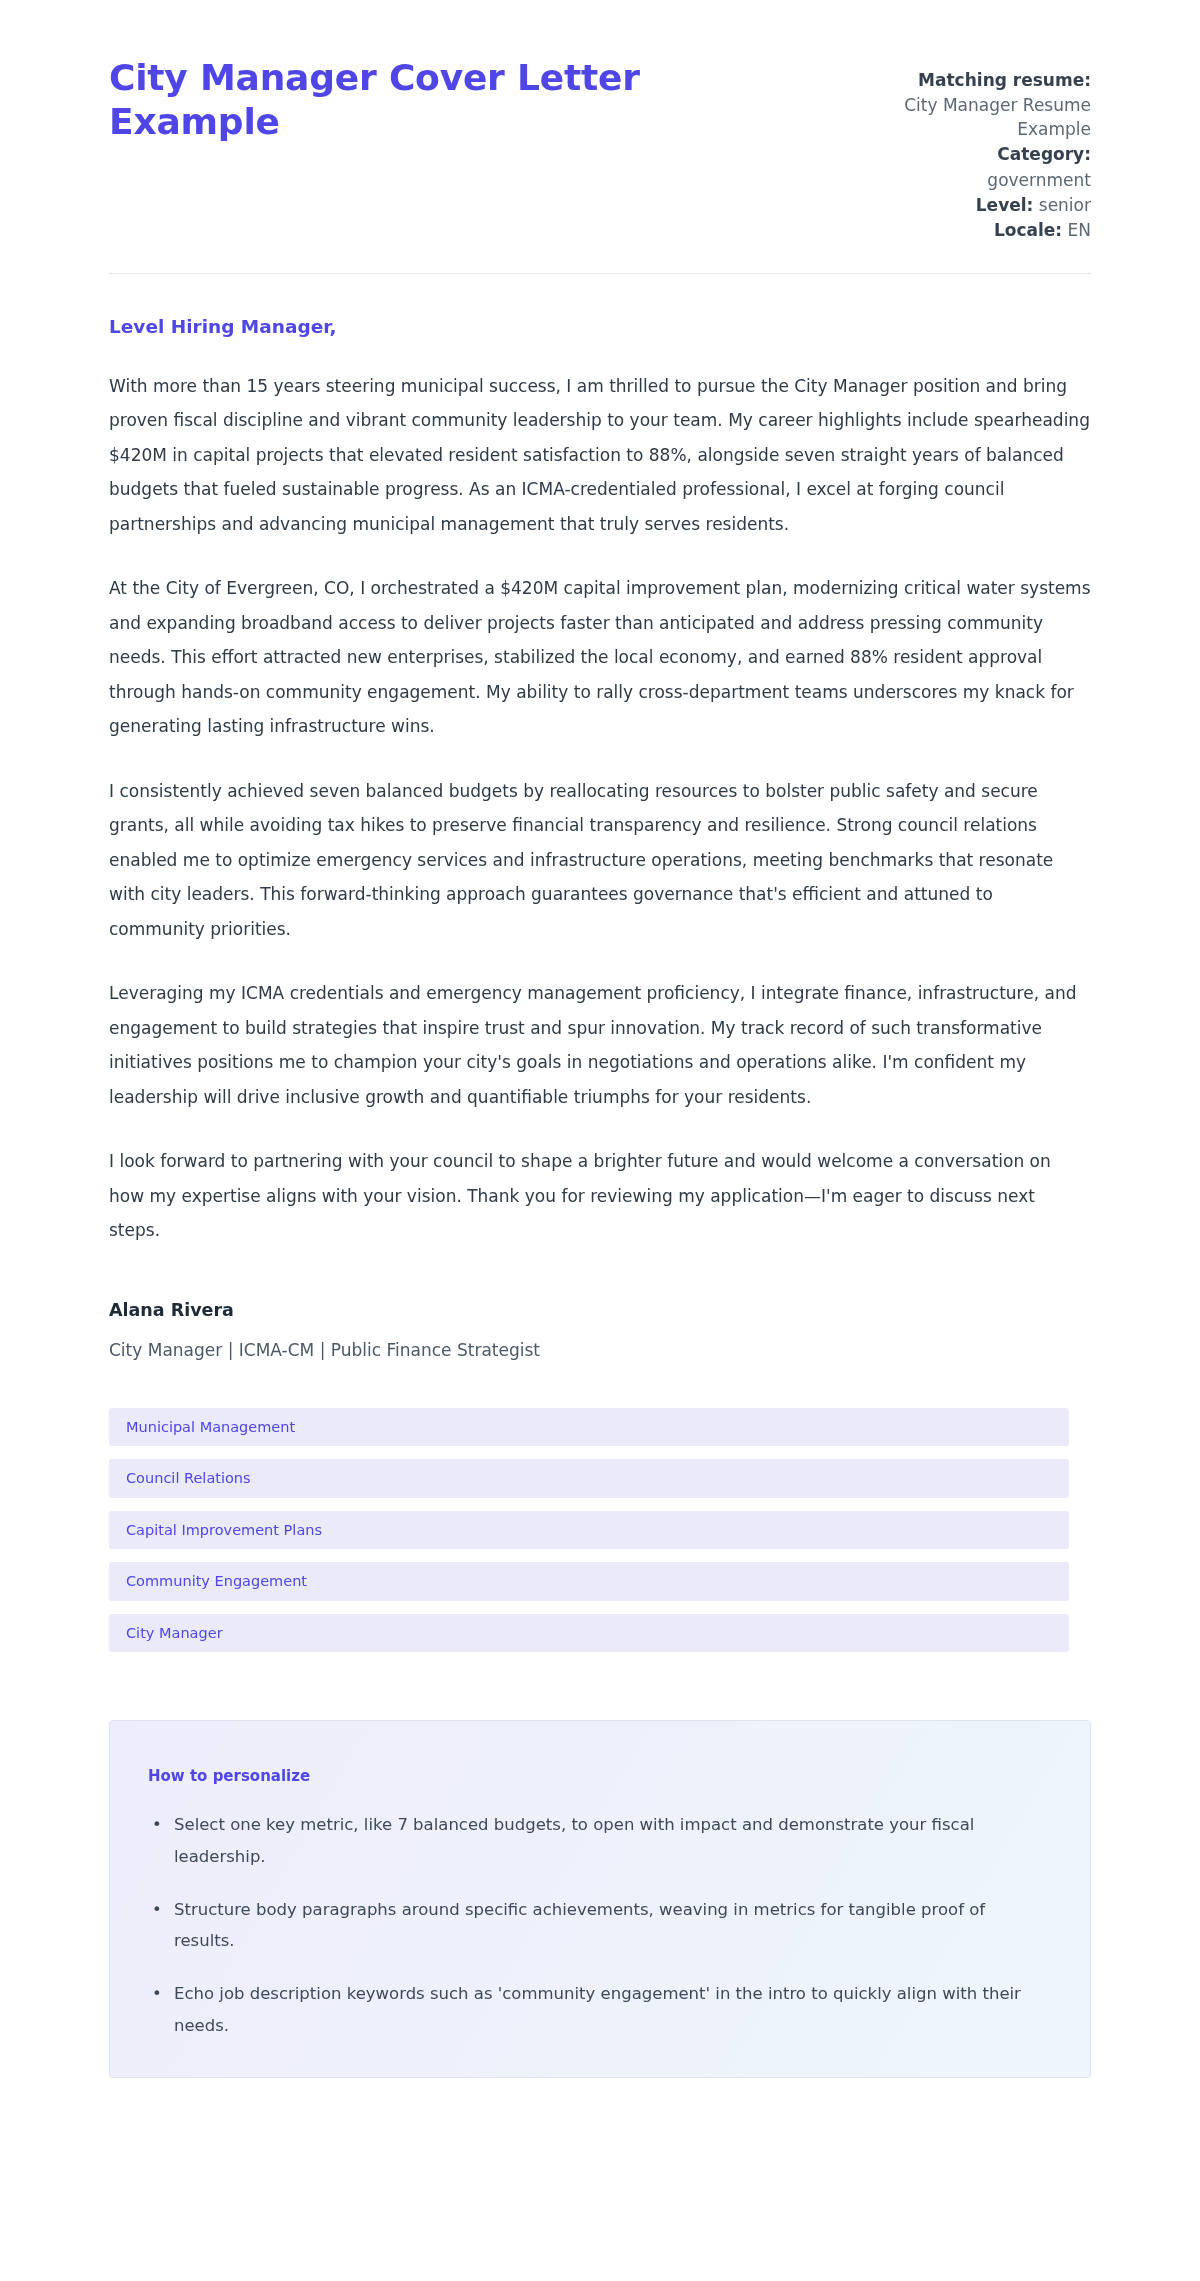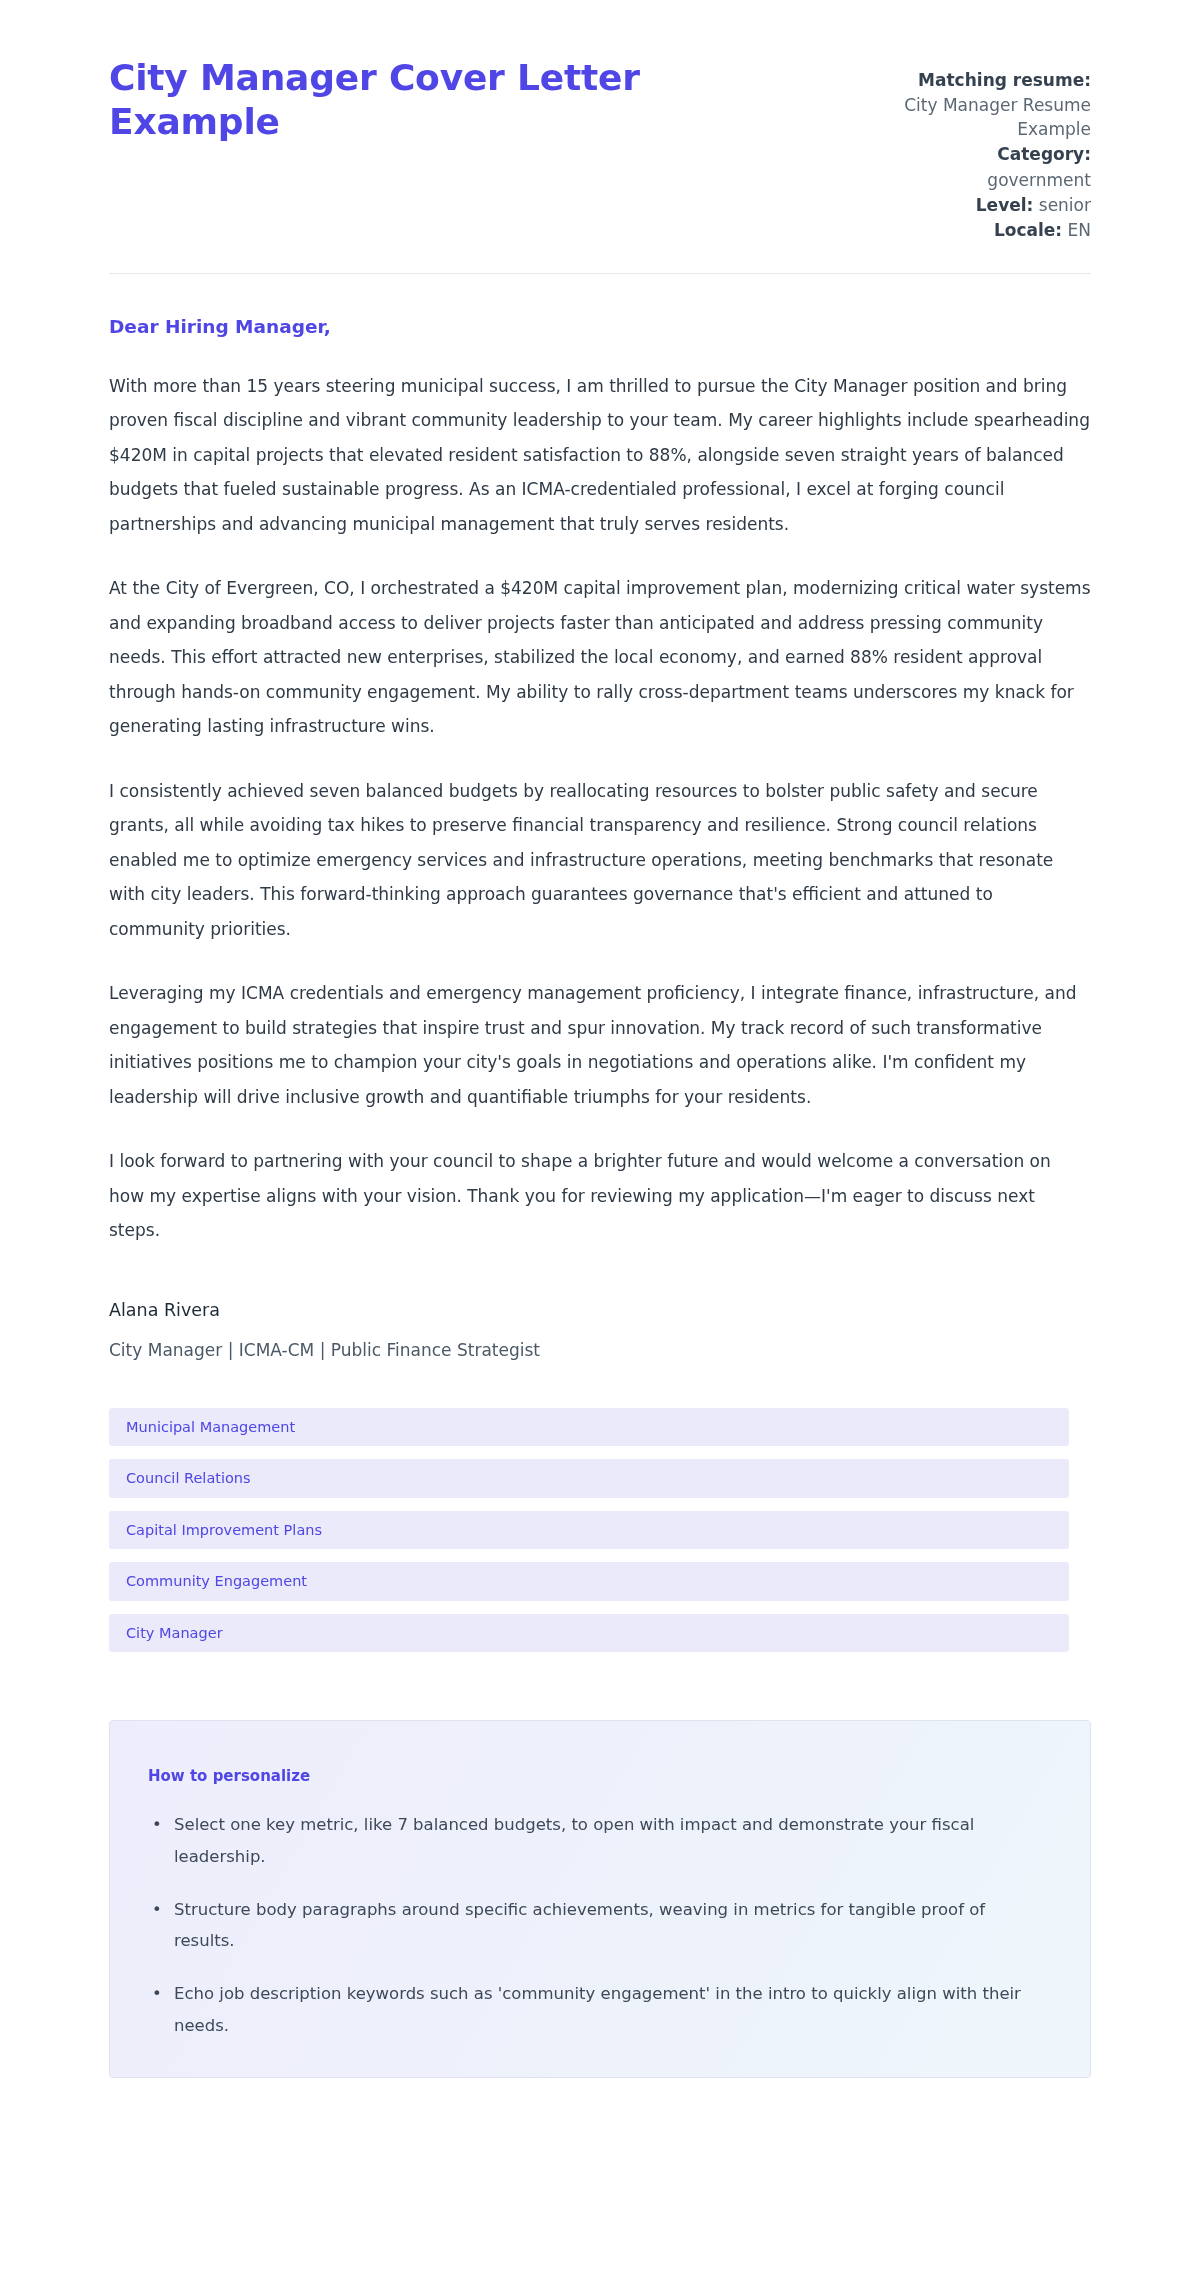--- a/index.html
+++ b/index.html
@@ -94,21 +94,21 @@
     color: #2e3a46;
     margin: 0 0 30px 0;
     max-width: 990px;
   }
 
   
   .signature { margin-top: 52px; }
 
   .sig-name {
     font-size: 17.5px;
-    font-weight: normal;
+    font-weight: bold;
     color: #1f2a37;
     margin: 0 0 20px 0;
   }
 
   .sig-role {
     font-size: 17px;
     color: #4b5866;
     margin: 0;
   }
 
@@ -210,21 +210,21 @@
         <span class="meta-value">EN</span>
       </div>
     </div>
 
   </div>
 
   <hr class="divider">
 
   <div class="letter">
 
-    <p class="salutation">Dear Hiring Manager,</p>
+    <p class="salutation">Level Hiring Manager,</p>
 
     <div>
       <p class="body-par">With more than 15 years steering municipal success, I am thrilled to pursue the City Manager position and bring proven fiscal discipline and vibrant community leadership to your team. My career highlights include spearheading $420M in capital projects that elevated resident satisfaction to 88%, alongside seven straight years of balanced budgets that fueled sustainable progress. As an ICMA-credentialed professional, I excel at forging council partnerships and advancing municipal management that truly serves residents.</p>
       <p class="body-par">At the City of Evergreen, CO, I orchestrated a $420M capital improvement plan, modernizing critical water systems and expanding broadband access to deliver projects faster than anticipated and address pressing community needs. This effort attracted new enterprises, stabilized the local economy, and earned 88% resident approval through hands-on community engagement. My ability to rally cross-department teams underscores my knack for generating lasting infrastructure wins.</p>
       <p class="body-par">I consistently achieved seven balanced budgets by reallocating resources to bolster public safety and secure grants, all while avoiding tax hikes to preserve financial transparency and resilience. Strong council relations enabled me to optimize emergency services and infrastructure operations, meeting benchmarks that resonate with city leaders. This forward-thinking approach guarantees governance that's efficient and attuned to community priorities.</p>
       <p class="body-par">Leveraging my ICMA credentials and emergency management proficiency, I integrate finance, infrastructure, and engagement to build strategies that inspire trust and spur innovation. My track record of such transformative initiatives positions me to champion your city's goals in negotiations and operations alike. I'm confident my leadership will drive inclusive growth and quantifiable triumphs for your residents.</p>
       <p class="body-par">I look forward to partnering with your council to shape a brighter future and would welcome a conversation on how my expertise aligns with your vision. Thank you for reviewing my application—I'm eager to discuss next steps.</p>
     </div>
 
     <div class="signature">

